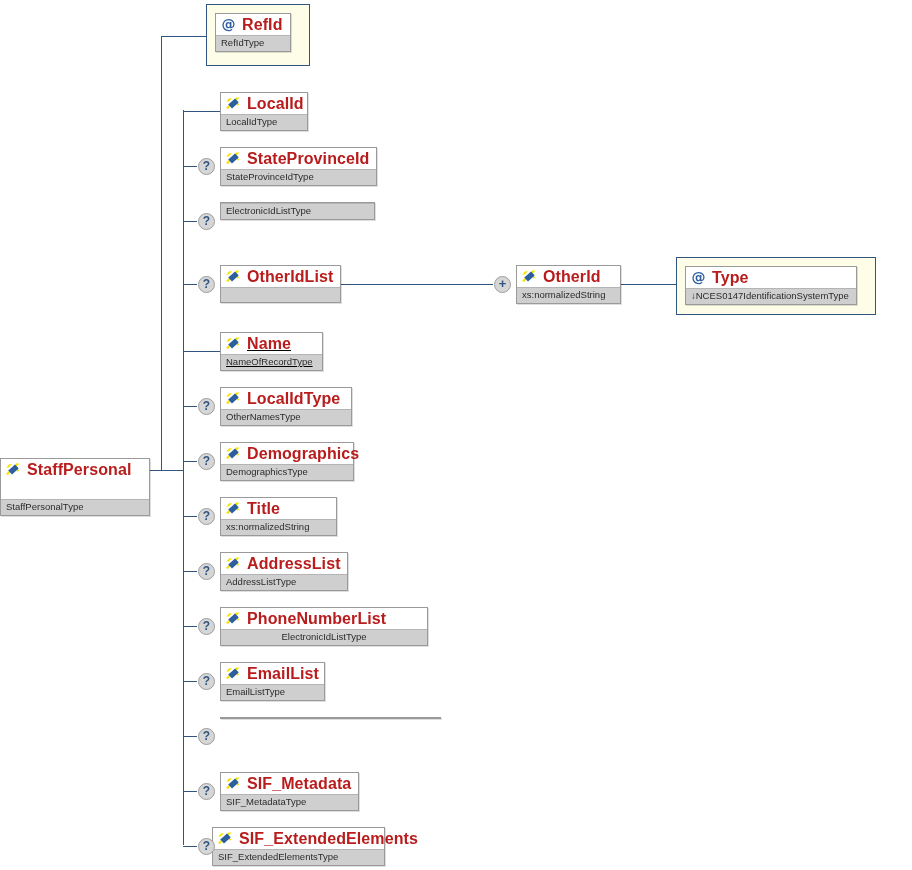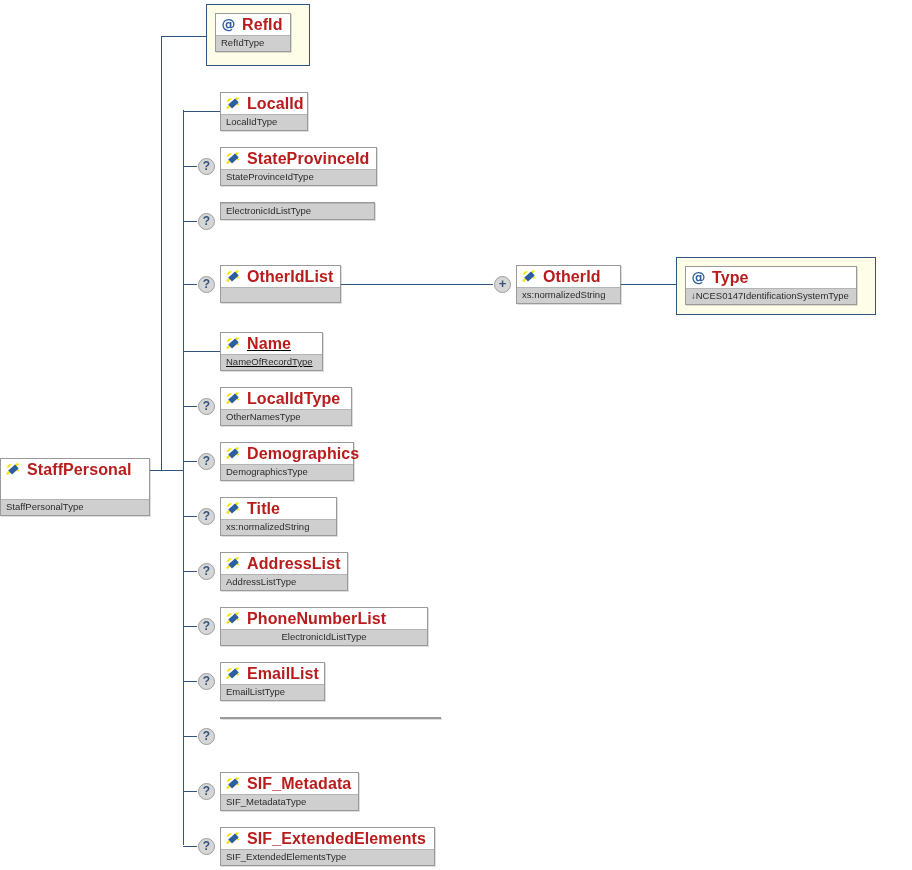--- a/index.html
+++ b/index.html
@@ -329,21 +329,21 @@
               <path d="M11.8 6.0 L13.2 7.4 L11.8 8.8 L10.4 7.4 Z" fill="#f5e400"></path>
               <path d="M8.6 1.9 L12.4 5.7 L6.0 11.4 L2.2 7.6 Z" fill="#2d5f9e"></path>
               <path d="M7.7 2.9 L9.0 1.6 L12.6 5.2 L11.3 6.5 Z" fill="#2d5f9e"></path>
             </svg>
           </span>
           <span class="name">SIF_Metadata</span>
         </div>
         <div class="typebar">SIF_MetadataType</div>
       </div>
       <div class="badge" style="left: 198px; top: 783px;">?</div>
-      <div class="node" style="width: 215px; left: 220px; top: 827px;">
+      <div class="node" style="width: 173px; left: 212px; top: 827px;">
         <div class="title">
           <span class="ico ico-elem">
             <svg width="15" height="13" viewBox="0 0 15 13">
               <path d="M3.2 1.2 L6.0 1.2 L2.8 4.6 L0.2 4.6 Z" fill="#f5e400"></path>
               <path d="M10.2 0.6 L13.4 0.6 L10.4 4.0 L7.4 4.0 Z" fill="#f5e400"></path>
               <path d="M2.0 8.6 L5.0 8.6 L2.0 12.0 L0.0 11.0 Z" fill="#f5e400"></path>
               <path d="M11.8 6.0 L13.2 7.4 L11.8 8.8 L10.4 7.4 Z" fill="#f5e400"></path>
               <path d="M8.6 1.9 L12.4 5.7 L6.0 11.4 L2.2 7.6 Z" fill="#2d5f9e"></path>
               <path d="M7.7 2.9 L9.0 1.6 L12.6 5.2 L11.3 6.5 Z" fill="#2d5f9e"></path>
             </svg>

